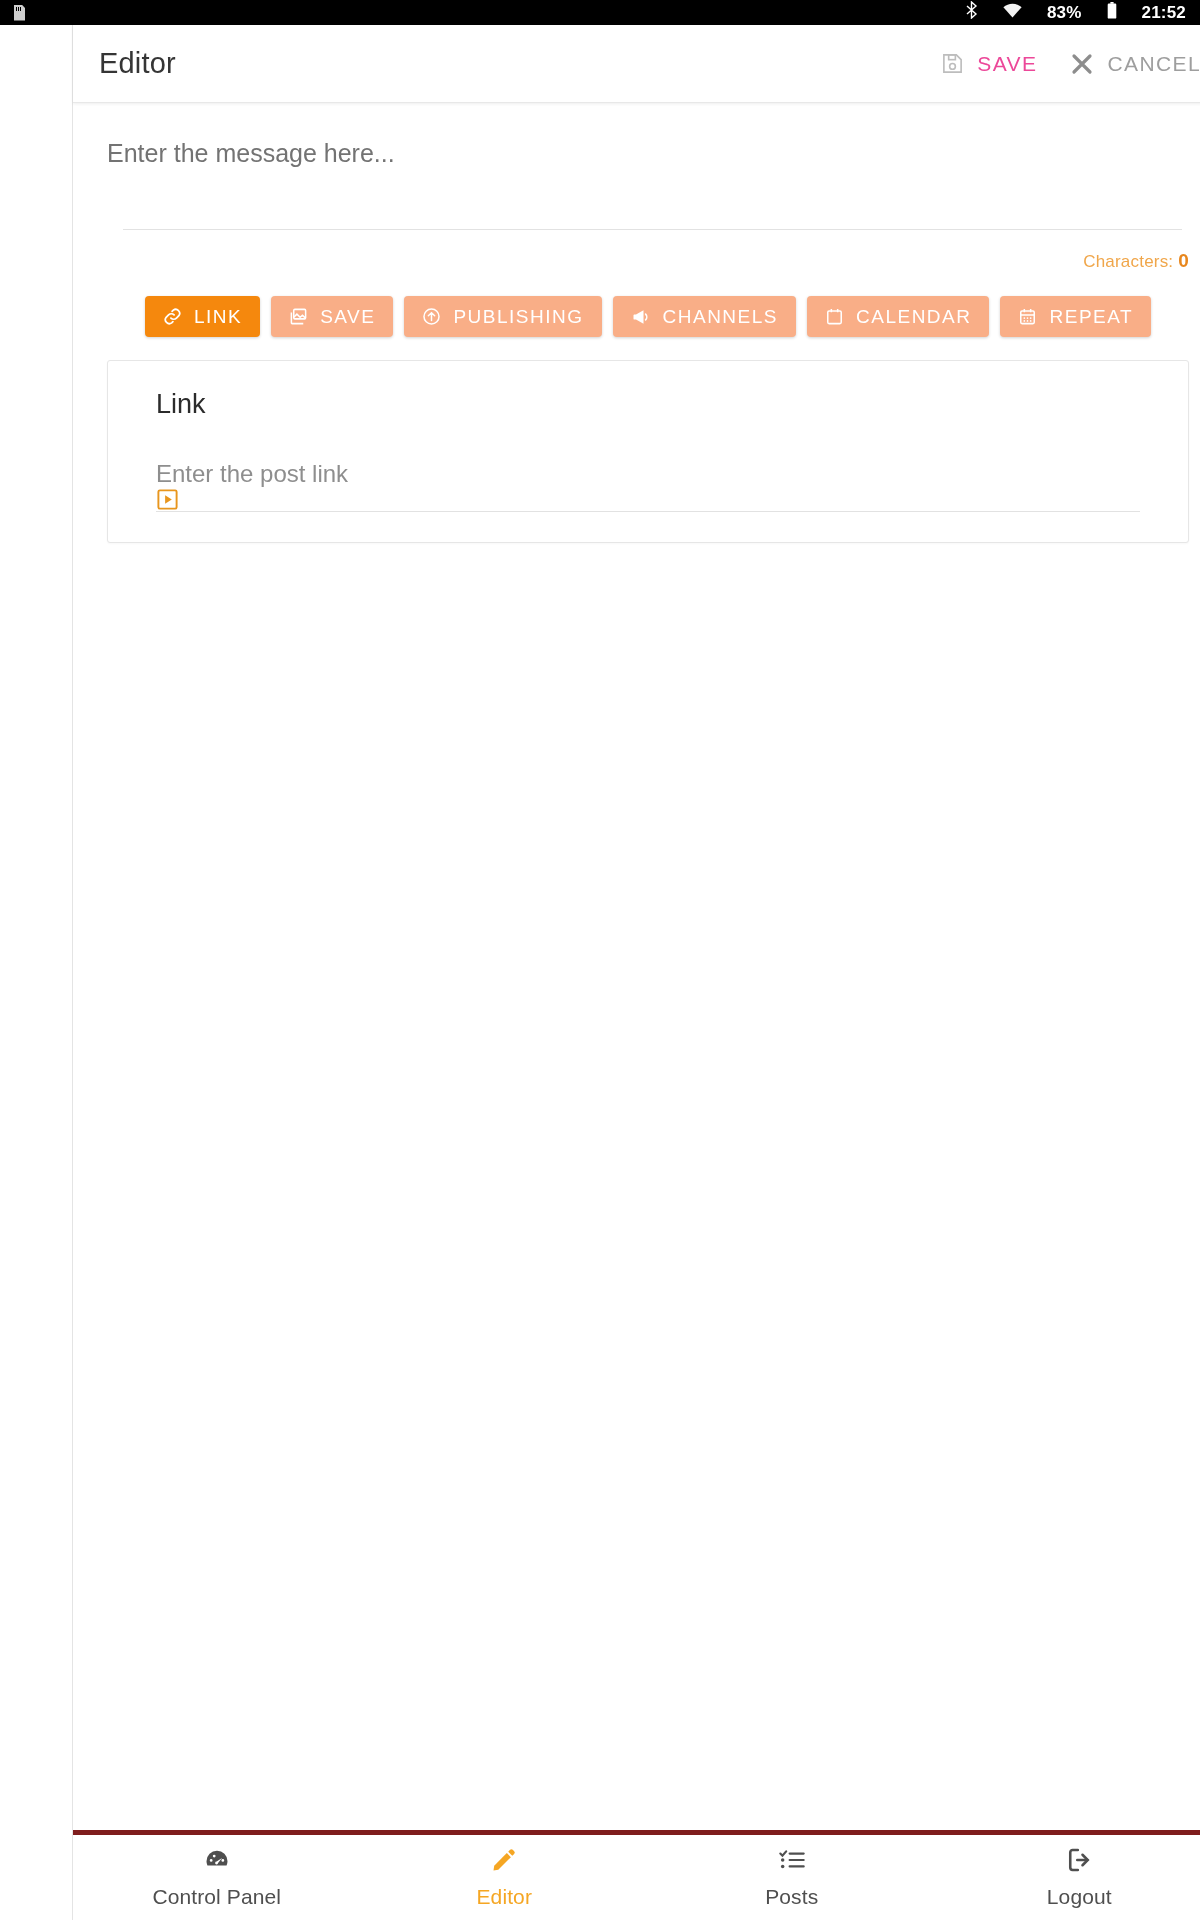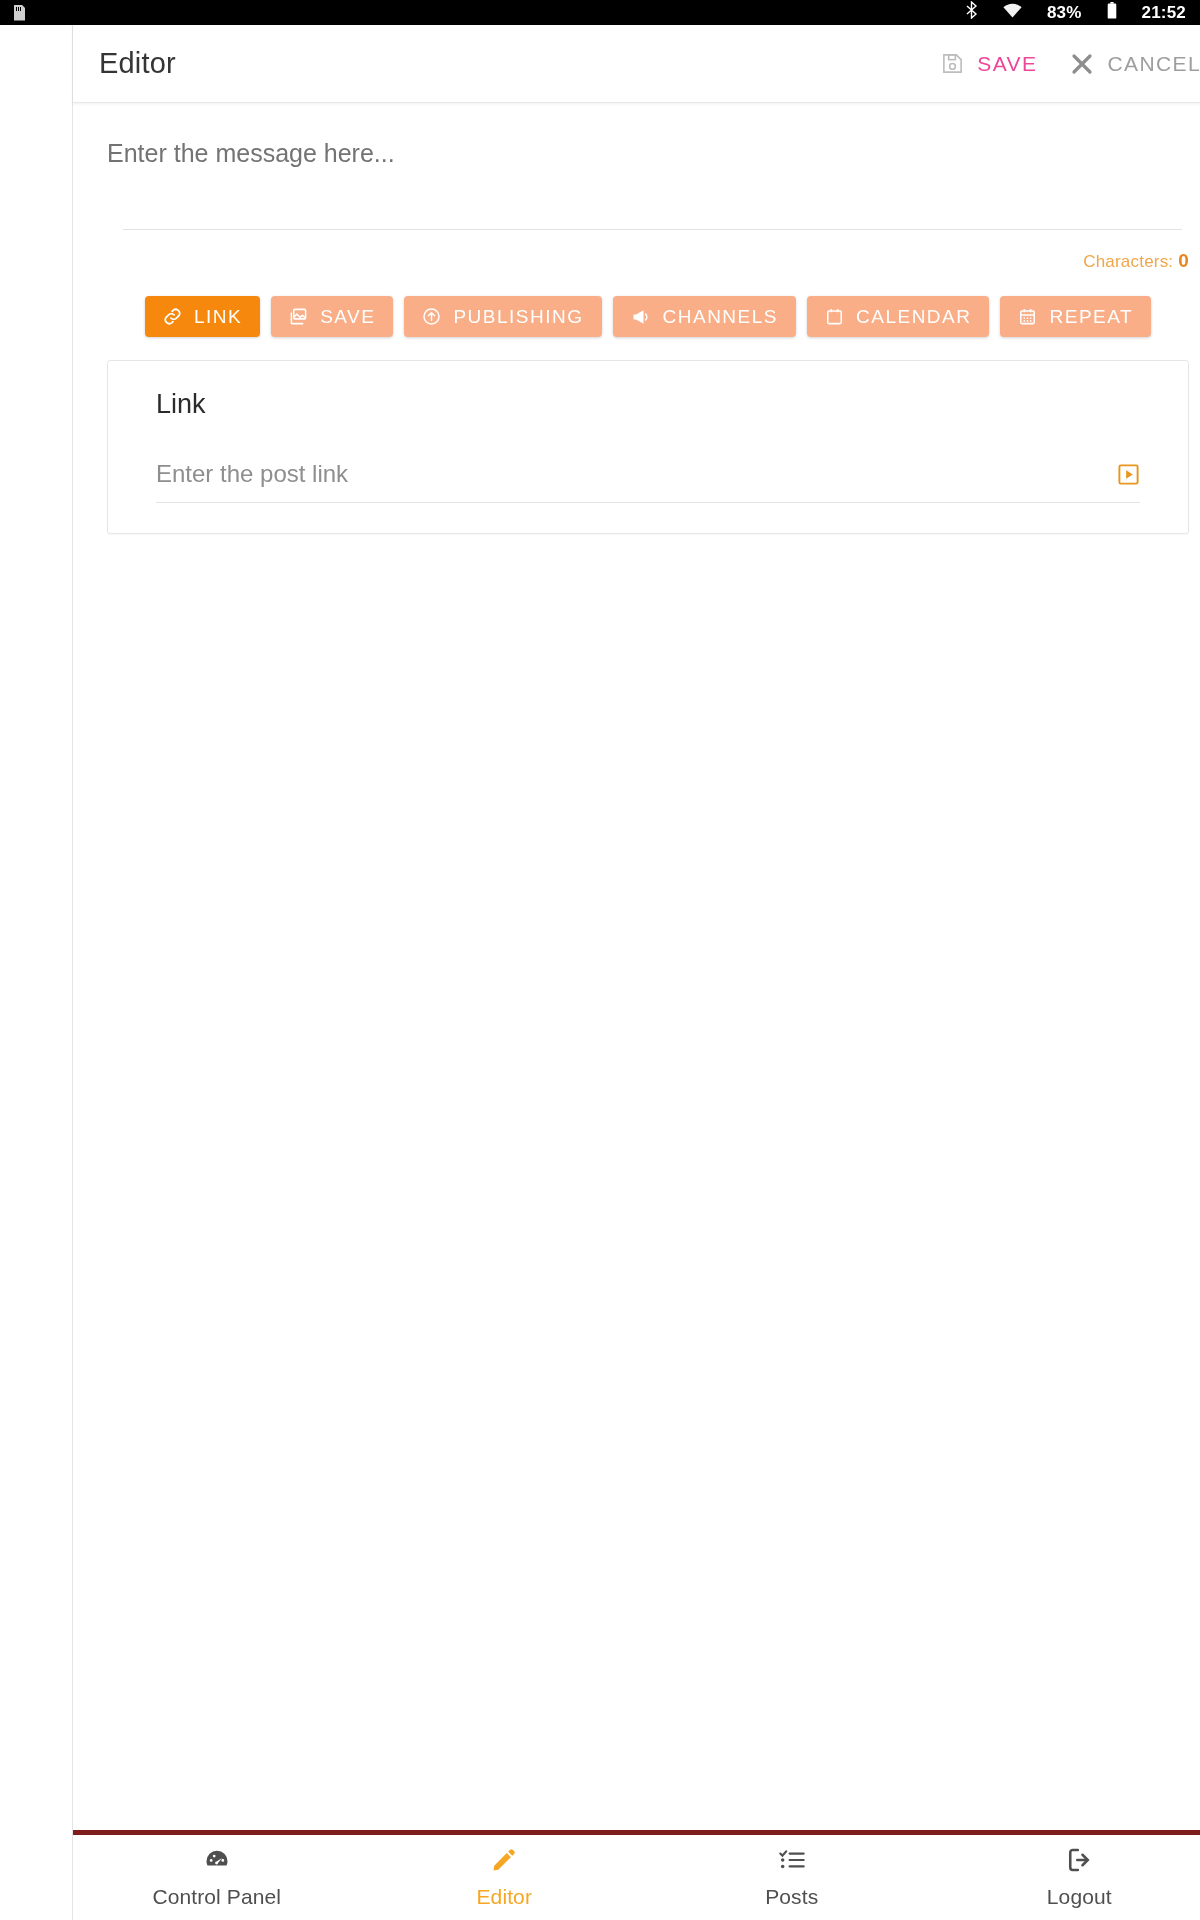--- a/index.html
+++ b/index.html
@@ -110,23 +110,24 @@
     border-radius: 3px;
     background: #fff;
     padding: 28px 26px 30px 26px;
     box-shadow: 0 1px 2px rgba(0,0,0,.03);
   }
   .card-title {
     font-size: 27px; color: #2b2b2b; font-weight: 400;
     margin: 0 0 40px 22px;
   }
   .field-row {
-    display: flex; align-items: center;
-    margin: 0 22px; padding-bottom: 14px;
+    display: flex; align-items: flex-start;
+    margin: 0 22px; 
     border-bottom: 1px solid #e2e2e2;
+    flex-direction: column;
   }
   .field-placeholder {
     flex: 1; font-size: 24px; color: #8e8e8e;
   }
   .field-action { background: none; border: none; cursor: pointer; padding: 0; line-height: 0; }
 
   
   .bottomnav {
     position: absolute; left: 0; bottom: 0;
     width: 1150px; height: 90px;

